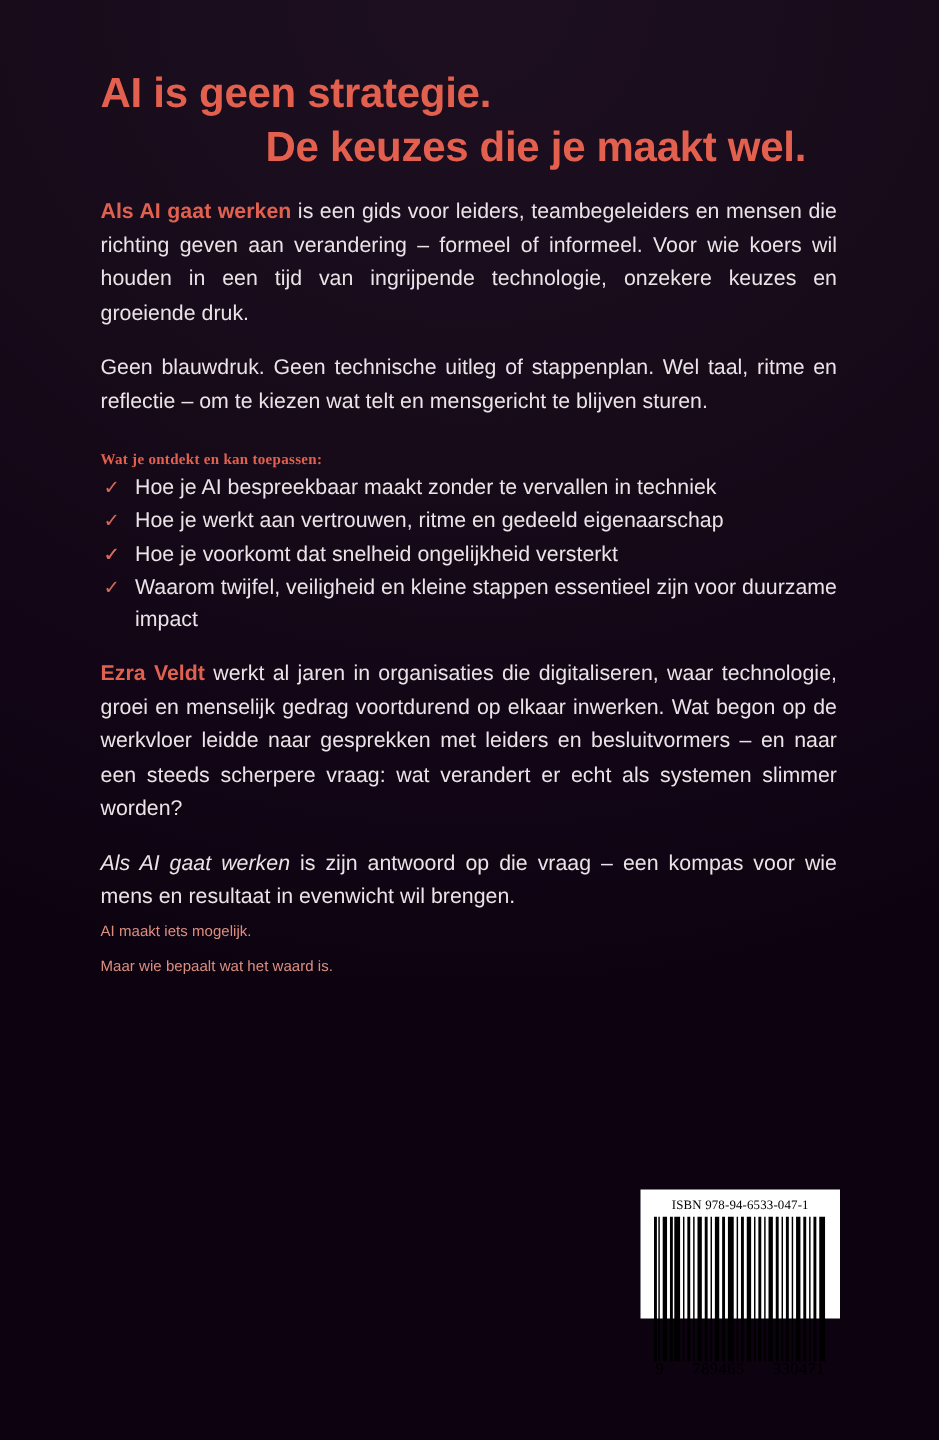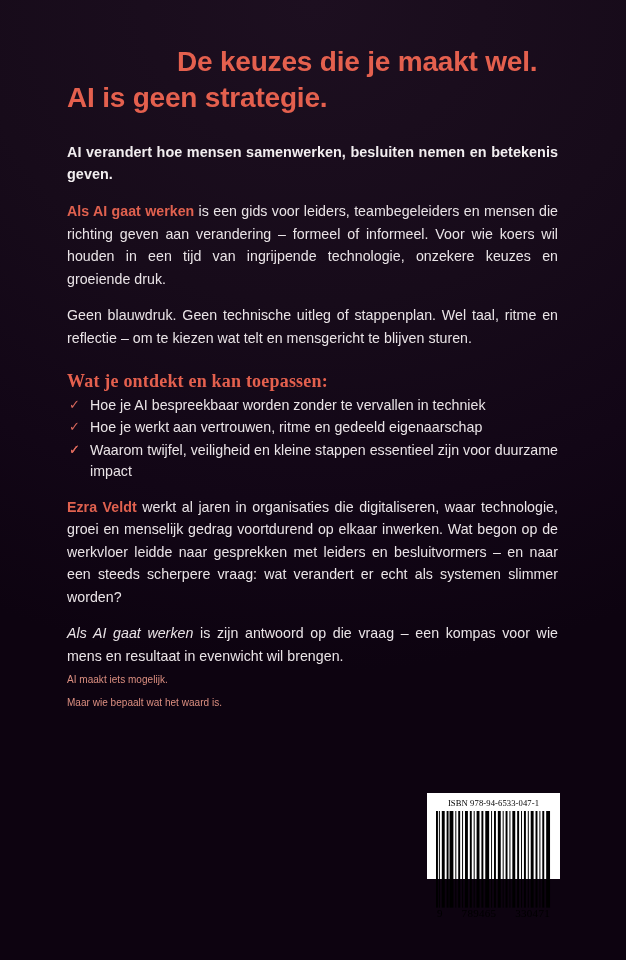--- a/index.html
+++ b/index.html
@@ -70,21 +70,21 @@
     font-style: italic;
   }
 
   
   .list-block {
     margin-top: 22px;
   }
   .list-heading {
     font-family: "Liberation Serif", serif;
     font-weight: bold;
-    font-size: 18px;
+    font-size: 10px;
     color: #e4604e;
     letter-spacing: 0.2px;
     margin-bottom: 3px;
   }
   ul.checklist {
     list-style: none;
     margin: 0;
     padding: 0;
   }
   ul.checklist li {
@@ -165,37 +165,36 @@
   .ean-digits span { white-space: pre; }
 </style>
 </head>
 <body>
 
 <div class="cover">
 
   <div class="content">
 
     <div class="title-block">
+      <div class="title-line one">AI is geen strategie.</div>
       <div class="title-line two">De keuzes die je maakt wel.</div>
-      <div class="title-line one">AI is geen strategie.</div>
-    </div>
-
-    <p class="lead">AI verandert hoe mensen samenwerken, besluiten nemen en betekenis geven.</p>
+    </div>
+
 
     <p class="para"><span class="accent-bold">Als AI gaat werken</span><span> is een gids voor leiders, teambegeleiders en mensen die richting geven aan verandering – formeel of informeel. Voor wie koers wil houden in een tijd van ingrijpende technologie, onzekere keuzes en groeiende druk.</span></p>
 
     <p class="para">Geen blauwdruk. Geen technische uitleg of stappenplan. Wel taal, ritme en reflectie – om te kiezen wat telt en mensgericht te blijven sturen.</p>
 
     <div class="list-block">
       <div class="list-heading">Wat je ontdekt en kan toepassen:</div>
       <ul class="checklist">
-        <li><span class="tick">✓</span><span class="li-text">Hoe je AI bespreekbaar worden zonder te vervallen in techniek</span></li>
+        <li><span class="tick">✓</span><span class="li-text">Hoe je AI bespreekbaar maakt zonder te vervallen in techniek</span></li>
         <li><span class="tick">✓</span><span class="li-text">Hoe je werkt aan vertrouwen, ritme en gedeeld eigenaarschap</span></li>
         <li><span class="tick">✓</span></li>
-        <li><span class="tick">✓</span></li>
+        <li><span class="tick">✓</span><span class="li-text">Hoe je voorkomt dat snelheid ongelijkheid versterkt</span></li>
         <li class="wide">
             <span class="tick">✓</span>
             <span class="li-text">Waarom twijfel, veiligheid en kleine stappen essentieel zijn voor duurzame impact</span>
           </li>
       </ul>
     </div>
 
     <p class="para"><span class="accent-bold">Ezra Veldt</span><span> werkt al jaren in organisaties die digitaliseren, waar technologie, groei en menselijk gedrag voortdurend op elkaar inwerken. Wat begon op de werkvloer leidde naar gesprekken met leiders en besluitvormers – en naar een steeds scherpere vraag: wat verandert er echt als systemen slimmer worden?</span></p>
 
     <p class="para"><span class="italic">Als AI gaat werken</span><span> is zijn antwoord op die vraag – een kompas voor wie mens en resultaat in evenwicht wil brengen.</span><br><span class="closing-line">AI maakt iets mogelijk.</span><br><span class="closing-line">Maar wie bepaalt wat het waard is.</span></p>

